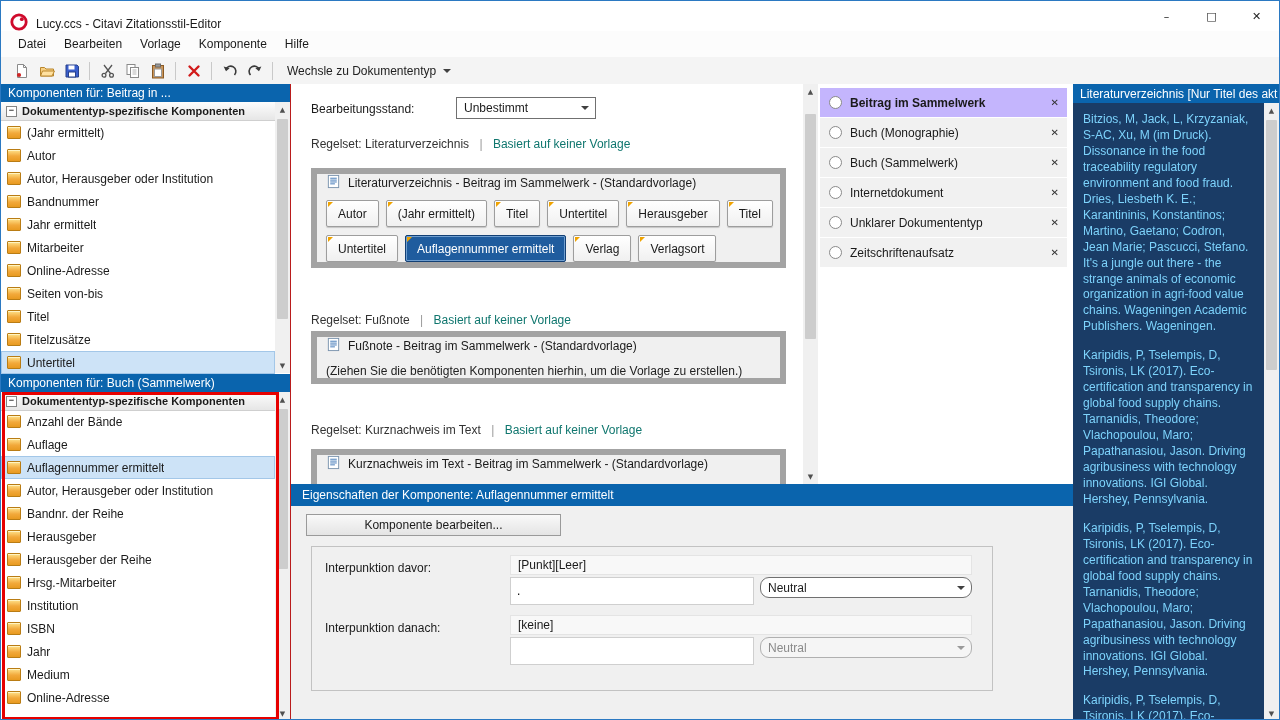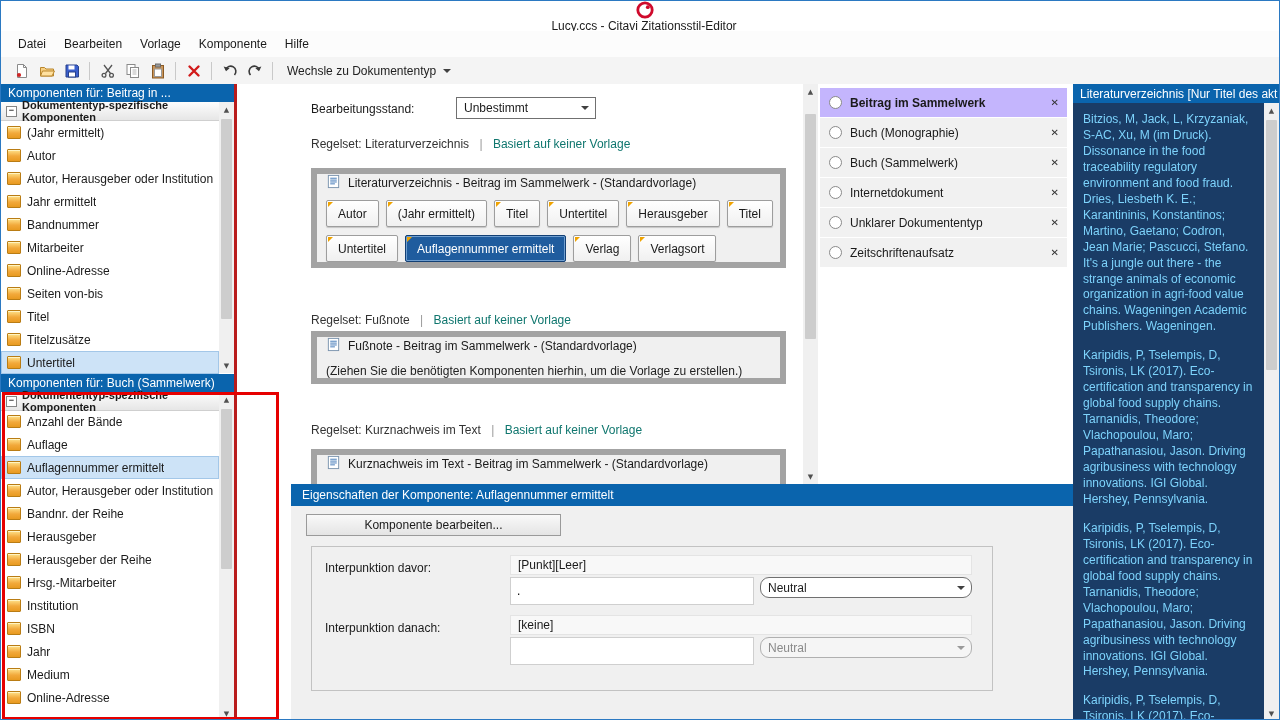--- a/index.html
+++ b/index.html
@@ -1,37 +1,37 @@
 <!DOCTYPE html>
 <html><head>
 <meta charset="utf-8">
 <style>
   html,body{margin:0;padding:0;}
   body{font-family:"Liberation Sans",sans-serif;font-size:12px;color:#1a1a1a;background:#e8e8e8;}
   .window{position:relative;width:1280px;height:720px;box-sizing:border-box;border:1px solid #2b79c2;background:#fff;overflow:hidden;}
   
-  .titlebar{position:absolute;left:0;top:0;right:0;height:30px;background:#fff;display:flex;align-items:center;flex-direction:column;}
+  .titlebar{position:absolute;left:0;top:0;right:0;height:30px;background:#fff;display:flex;align-items:flex-end;}
   .title-icon{margin-left:9px;width:18px;height:18px;flex:none;}
   .title-text{margin-left:8px;}
   .win-controls{margin-left:auto;display:flex;height:100%;}
   .win-btn{width:45px;height:100%;display:flex;align-items:center;justify-content:center;font-family:"DejaVu Sans",sans-serif;font-size:11px;color:#222;}
   
   .menubar{position:absolute;left:0;top:30px;right:0;height:26px;background:#fcfcfc;display:flex;align-items:center;padding-left:8px;}
   .menu-item{padding:5px 9px;}
   
   .toolbar{position:absolute;left:0;top:56px;right:0;height:27px;background:#f4f4f4;border-bottom:1px solid #dcdcdc;display:flex;align-items:center;padding-left:8px;}
   .tb-btn{width:25px;height:23px;display:flex;align-items:center;justify-content:center;}
   .tb-btn svg{width:16px;height:16px;}
   .tb-sep{width:1px;height:18px;background:#c9c9c9;margin:0 5px;}
   .tb-dd{display:flex;align-items:center;gap:7px;padding:3px 9px;color:#222;}
   .caret{width:0;height:0;border-left:4px solid transparent;border-right:4px solid transparent;border-top:4px solid #404040;}
   
   .content{position:absolute;left:0;top:83px;right:0;bottom:0;background:#fff;}
   
-  .sidebar{position:absolute;left:0;top:0;width:236px;height:637px;border-right:3px solid #b91c1c;box-sizing:border-box;background:#fff;}
+  .sidebar{position:absolute;left:0;top:0;width:290px;height:637px;border-right:1px solid #b91c1c;box-sizing:border-box;background:#fff;}
   .panel-header{height:18px;background:#0a64ad;color:#fff;display:flex;align-items:center;padding:0 7px;white-space:nowrap;overflow:hidden;}
   .p2-header{position:absolute;left:0;top:290px;right:0;}
   .group-header{height:18px;background:linear-gradient(#fdfdfd,#e6e6e6);border-bottom:1px solid #cfcfcf;display:flex;align-items:center;gap:5px;padding:0 5px;font-weight:bold;font-size:11px;}
   .g2{position:absolute;left:0;top:308px;right:0;}
   .collapse-box{width:9px;height:9px;border:1px solid #848484;background:#fff;font-size:9px;line-height:7px;text-align:center;color:#333;flex:none;}
   .comp-list{margin-right:15px;}
   .list2{position:absolute;left:0;top:326px;right:0;}
   .comp-item{height:23px;display:flex;align-items:center;gap:6px;padding:0 6px;box-sizing:border-box;}
   .comp-item.selected{background:#cde3f7;outline:1px solid #a3c7e8;outline-offset:-1px;}
   .comp-icon{width:12px;height:11px;flex:none;background:linear-gradient(#ffe28a,#f2a93b 55%,#e89a20);border:1px solid #b97c14;border-radius:1px;box-shadow:inset 0 1px 0 #fff4c2;}
@@ -201,25 +201,25 @@
           <div class="comp-item">
             <span class="comp-icon"></span>
             <span class="comp-label">Autor</span>
           </div>
           <div class="comp-item">
             <span class="comp-icon"></span>
             <span class="comp-label">Autor, Herausgeber oder Institution</span>
           </div>
           <div class="comp-item">
             <span class="comp-icon"></span>
+            <span class="comp-label">Bandnummer</span>
+          </div>
+          <div class="comp-item">
+            <span class="comp-icon"></span>
             <span class="comp-label">Jahr ermittelt</span>
-          </div>
-          <div class="comp-item">
-            <span class="comp-icon"></span>
-            <span class="comp-label">Bandnummer</span>
           </div>
           <div class="comp-item">
             <span class="comp-icon"></span>
             <span class="comp-label">Mitarbeiter</span>
           </div>
           <div class="comp-item">
             <span class="comp-icon"></span>
             <span class="comp-label">Online-Adresse</span>
           </div>
           <div class="comp-item">

